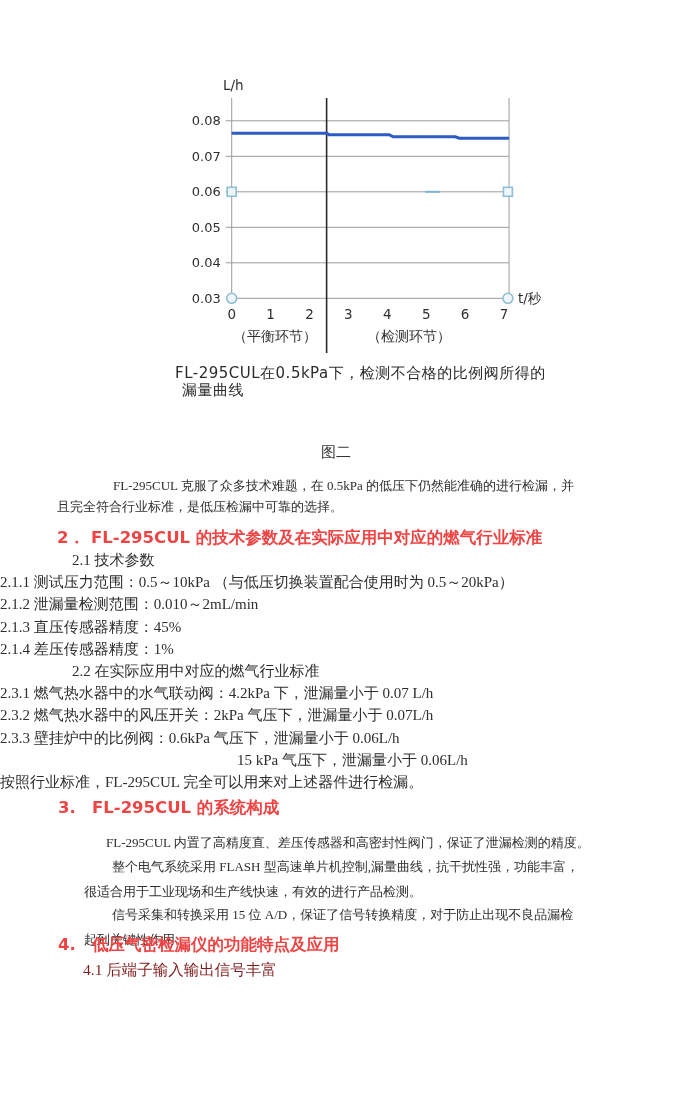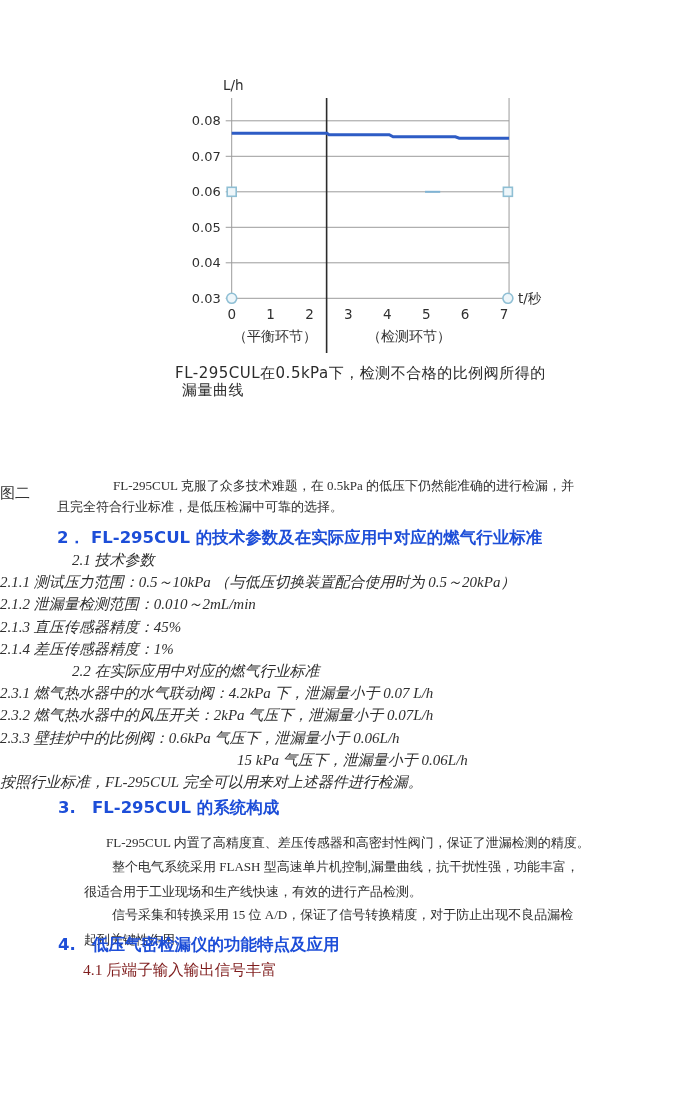--- a/index.html
+++ b/index.html
@@ -7,32 +7,32 @@
         font-family:"Liberation Serif","DejaVu Serif",serif;color:#2e2e2e;}
   .abs{position:absolute;}
   
   .figure{position:absolute;left:0;top:0;width:700px;height:430px;}
   #chart-svg{position:absolute;left:150px;top:65px;width:420px;height:300px;
              font-family:"DejaVu Sans","Liberation Sans",sans-serif;}
   .cap{position:absolute;font-family:"DejaVu Sans","Liberation Sans",sans-serif;
        font-size:15px;color:#2b2b2b;letter-spacing:0.5px;white-space:nowrap;}
   .cap1{left:175px;top:364px;}
   .cap2{left:150px;top:381px;margin-left:32px;}
-  .fig-label{position:absolute;left:0;top:443px;width:672px;text-align:left;
-             font-size:15px;color:#333;margin-top:41px;}
+  .fig-label{position:absolute;left:0;top:443px;width:672px;text-align:center;
+             font-size:15px;color:#333;}
   
   .para{position:absolute;white-space:pre-line;font-size:13px;line-height:20.6px;}
   .intro{left:57px;top:463px;width:596px;text-indent:56px;}
   .heading{position:absolute;font-family:"DejaVu Sans","Liberation Sans",sans-serif;
-           font-weight:700;font-size:16.5px;color:#1d4ed8;white-space:nowrap;}
+           font-weight:700;font-size:16.5px;color:#ef4444;white-space:nowrap;}
   .hnum{display:inline-block;min-width:34px;}
   .h2{left:57px;top:527px;}
   .h3{left:58px;top:797px;}
   .h4{left:58px;top:934px;}
-  #spec-lines{position:absolute;left:0;top:549px;width:700px;font-style:italic;}
+  #spec-lines{position:absolute;left:0;top:549px;width:700px;}
   .spec-line{height:22.2px;line-height:22.2px;font-size:15px;white-space:nowrap;color:#2e2e2e;}
   .ind1{padding-left:72px;}
   .ind2{}
   .ind3{padding-left:237px;}
   .p3a{left:84px;top:818px;width:590px;text-indent:22px;line-height:24.6px;}
   .p3b{left:84px;top:842px;width:590px;text-indent:28px;line-height:24.6px;}
   .p3c{left:84px;top:890px;width:590px;text-indent:28px;line-height:24.6px;}
   .h41{position:absolute;left:83px;top:960px;font-size:15.5px;white-space:nowrap;color:#7f1d1d;}
   .p4{left:85px;top:986px;width:585px;text-indent:23px;line-height:26px;}
 </style>

